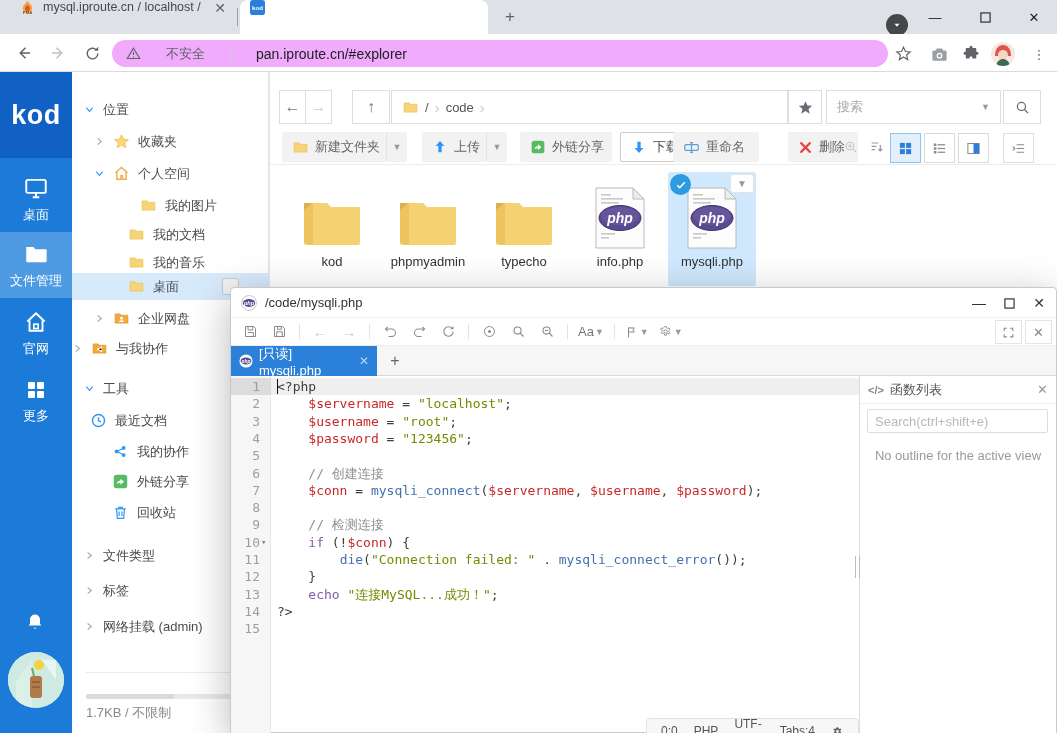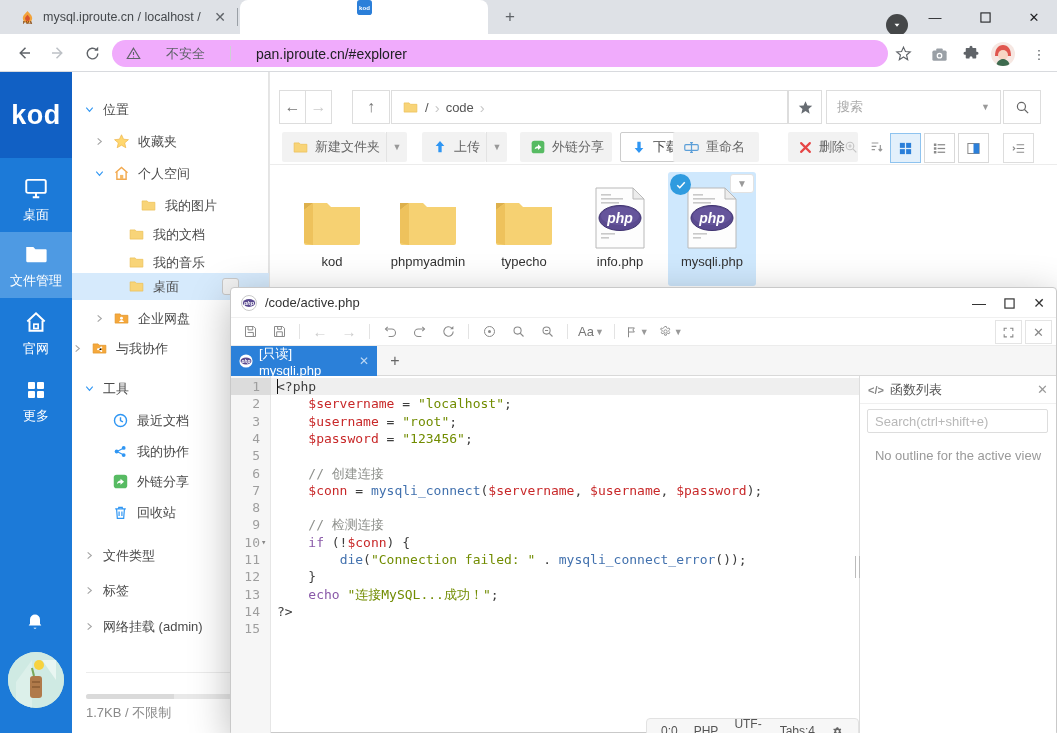--- a/index.html
+++ b/index.html
@@ -2,21 +2,21 @@
 <html><head>
 <meta charset="utf-8">
 <style>
   html,body{margin:0;padding:0;background:#fff;}
   .screen{position:relative;width:1057px;height:733px;overflow:hidden;background:#fff;
           font-family:"Liberation Sans","DejaVu Sans",sans-serif;font-size:13px;color:#444;}
   .ab{position:absolute;}
 
   
   .tabstrip{left:0;top:0;width:1057px;height:34px;background:#dee1e6;}
-  .tab{top:0;height:34px;display:flex;align-items:center;gap:8px;padding:0 10px;box-sizing:border-box;
+  .tab{top:0;height:34px;display:flex;align-items:flex-start;gap:8px;padding:0 10px;box-sizing:border-box;
        font-size:12.5px;color:#45494d;white-space:nowrap;overflow:hidden;}
   .tab .title{flex:1;overflow:hidden;text-overflow:clip;white-space:nowrap;}
   .tab.active{background:#fff;border-radius:8px 8px 0 0;color:#202124;flex-direction:column;}
   .tab .x{color:#5f6368;font-size:14px;flex:0 0 auto;}
   .tabsep{top:8px;width:1px;height:18px;background:#9aa0a6;}
   .newtab{top:7px;width:20px;height:20px;color:#5f6368;font-size:17px;display:flex;align-items:center;justify-content:center;}
   .mediabtn{top:14px;width:22px;height:22px;border-radius:50%;background:#454749;display:flex;align-items:center;justify-content:center;}
   .winbtn{top:0;width:46px;height:34px;display:flex;align-items:center;justify-content:center;color:#202124;font-size:13px;}
   .addrbar{left:0;top:34px;width:1057px;height:38px;background:#fff;border-bottom:1px solid #d8dade;box-sizing:border-box;}
   .navic{top:41px;width:24px;height:24px;display:flex;align-items:center;justify-content:center;color:#5f6368;}
@@ -383,21 +383,21 @@
           <span>与我协作</span>
         </div>
         <div class="ab trow" style="top: 303px; padding-left: 12px;">
           <span class="chev">
             <svg width="11" height="11" viewBox="0 0 24 24">
               <path d="M5 8l7 8 7-8" fill="none" stroke="#2f96f3" stroke-width="2.4"></path>
             </svg>
           </span>
           <span>工具</span>
         </div>
-        <div class="ab trow" style="top: 335px; padding-left: 40px;">
+        <div class="ab trow" style="top: 335px; padding-left: 18px;">
           <span class="tic">
             <svg width="17" height="17" viewBox="0 0 24 24">
               <circle cx="12" cy="12" r="8.5" fill="#fff" stroke="#2f96f3" stroke-width="2"></circle>
               <path d="M12 7.5V12l3.4 2" fill="none" stroke="#2f96f3" stroke-width="2"></path>
             </svg>
           </span>
           <span>最近文档</span>
         </div>
         <div class="ab trow" style="top: 366px; padding-left: 40px;">
           <span class="tic">
@@ -691,21 +691,21 @@
 
   <div class="ab dialog">
     <div class="ab dtitle">
       <span>
         <svg width="16" height="16" viewBox="0 0 16 16">
             <circle cx="8" cy="8" r="7.5" fill="#fff" stroke="#c9c9c9"></circle>
             <ellipse cx="8" cy="8" rx="6.2" ry="3.9" fill="#5a4a8f"></ellipse>
             <text x="8" y="10.3" font-size="5.5" font-style="italic" font-weight="bold" fill="#fff" text-anchor="middle" font-family="sans-serif">php</text>
           </svg>
       </span>
-      <span>/code/active.php</span>
+      <span>/code/mysqli.php</span>
     </div>
     <div class="ab dctl" style="right:64px;">—</div>
     <div class="ab dctl" style="right:34px;">
       <svg width="11" height="11" viewBox="0 0 12 12">
           <rect x="1" y="1" width="10" height="10" fill="none" stroke="#333" stroke-width="1.3"></rect>
         </svg>
     </div>
     <div class="ab dctl" style="right:4px;">✕</div>
 
     <div class="ab dtoolbar" id="editor-toolbar">

